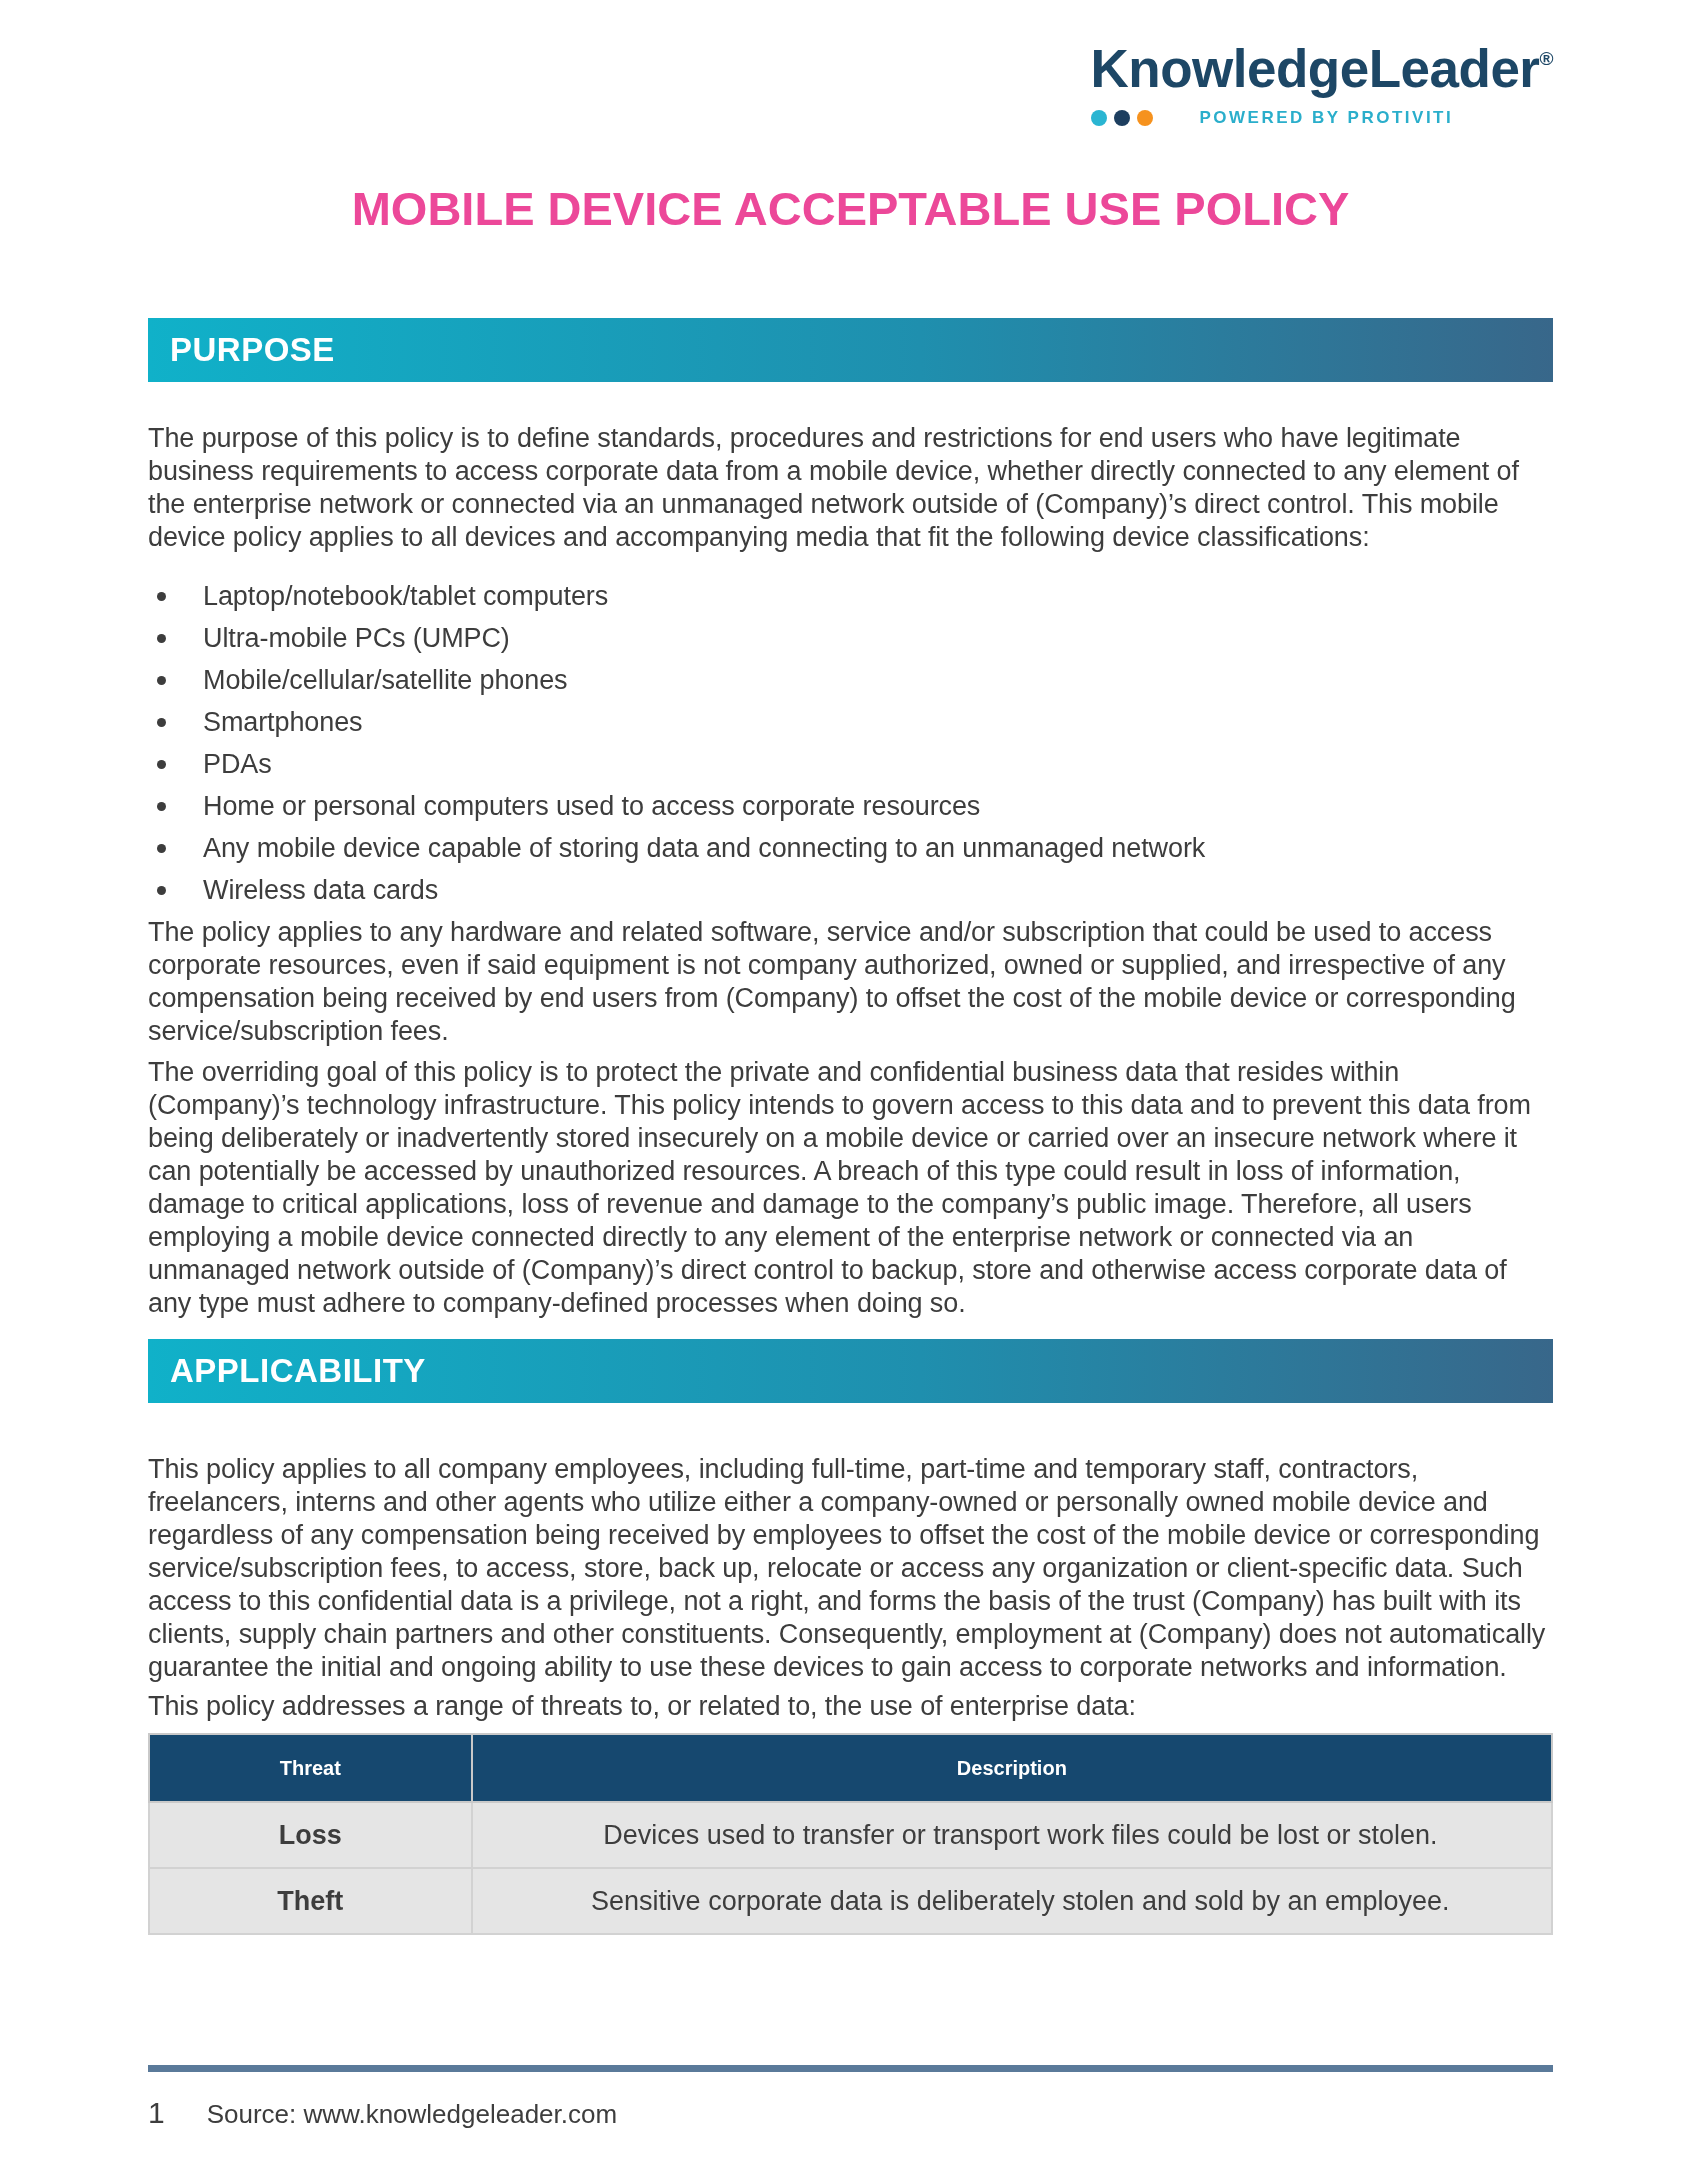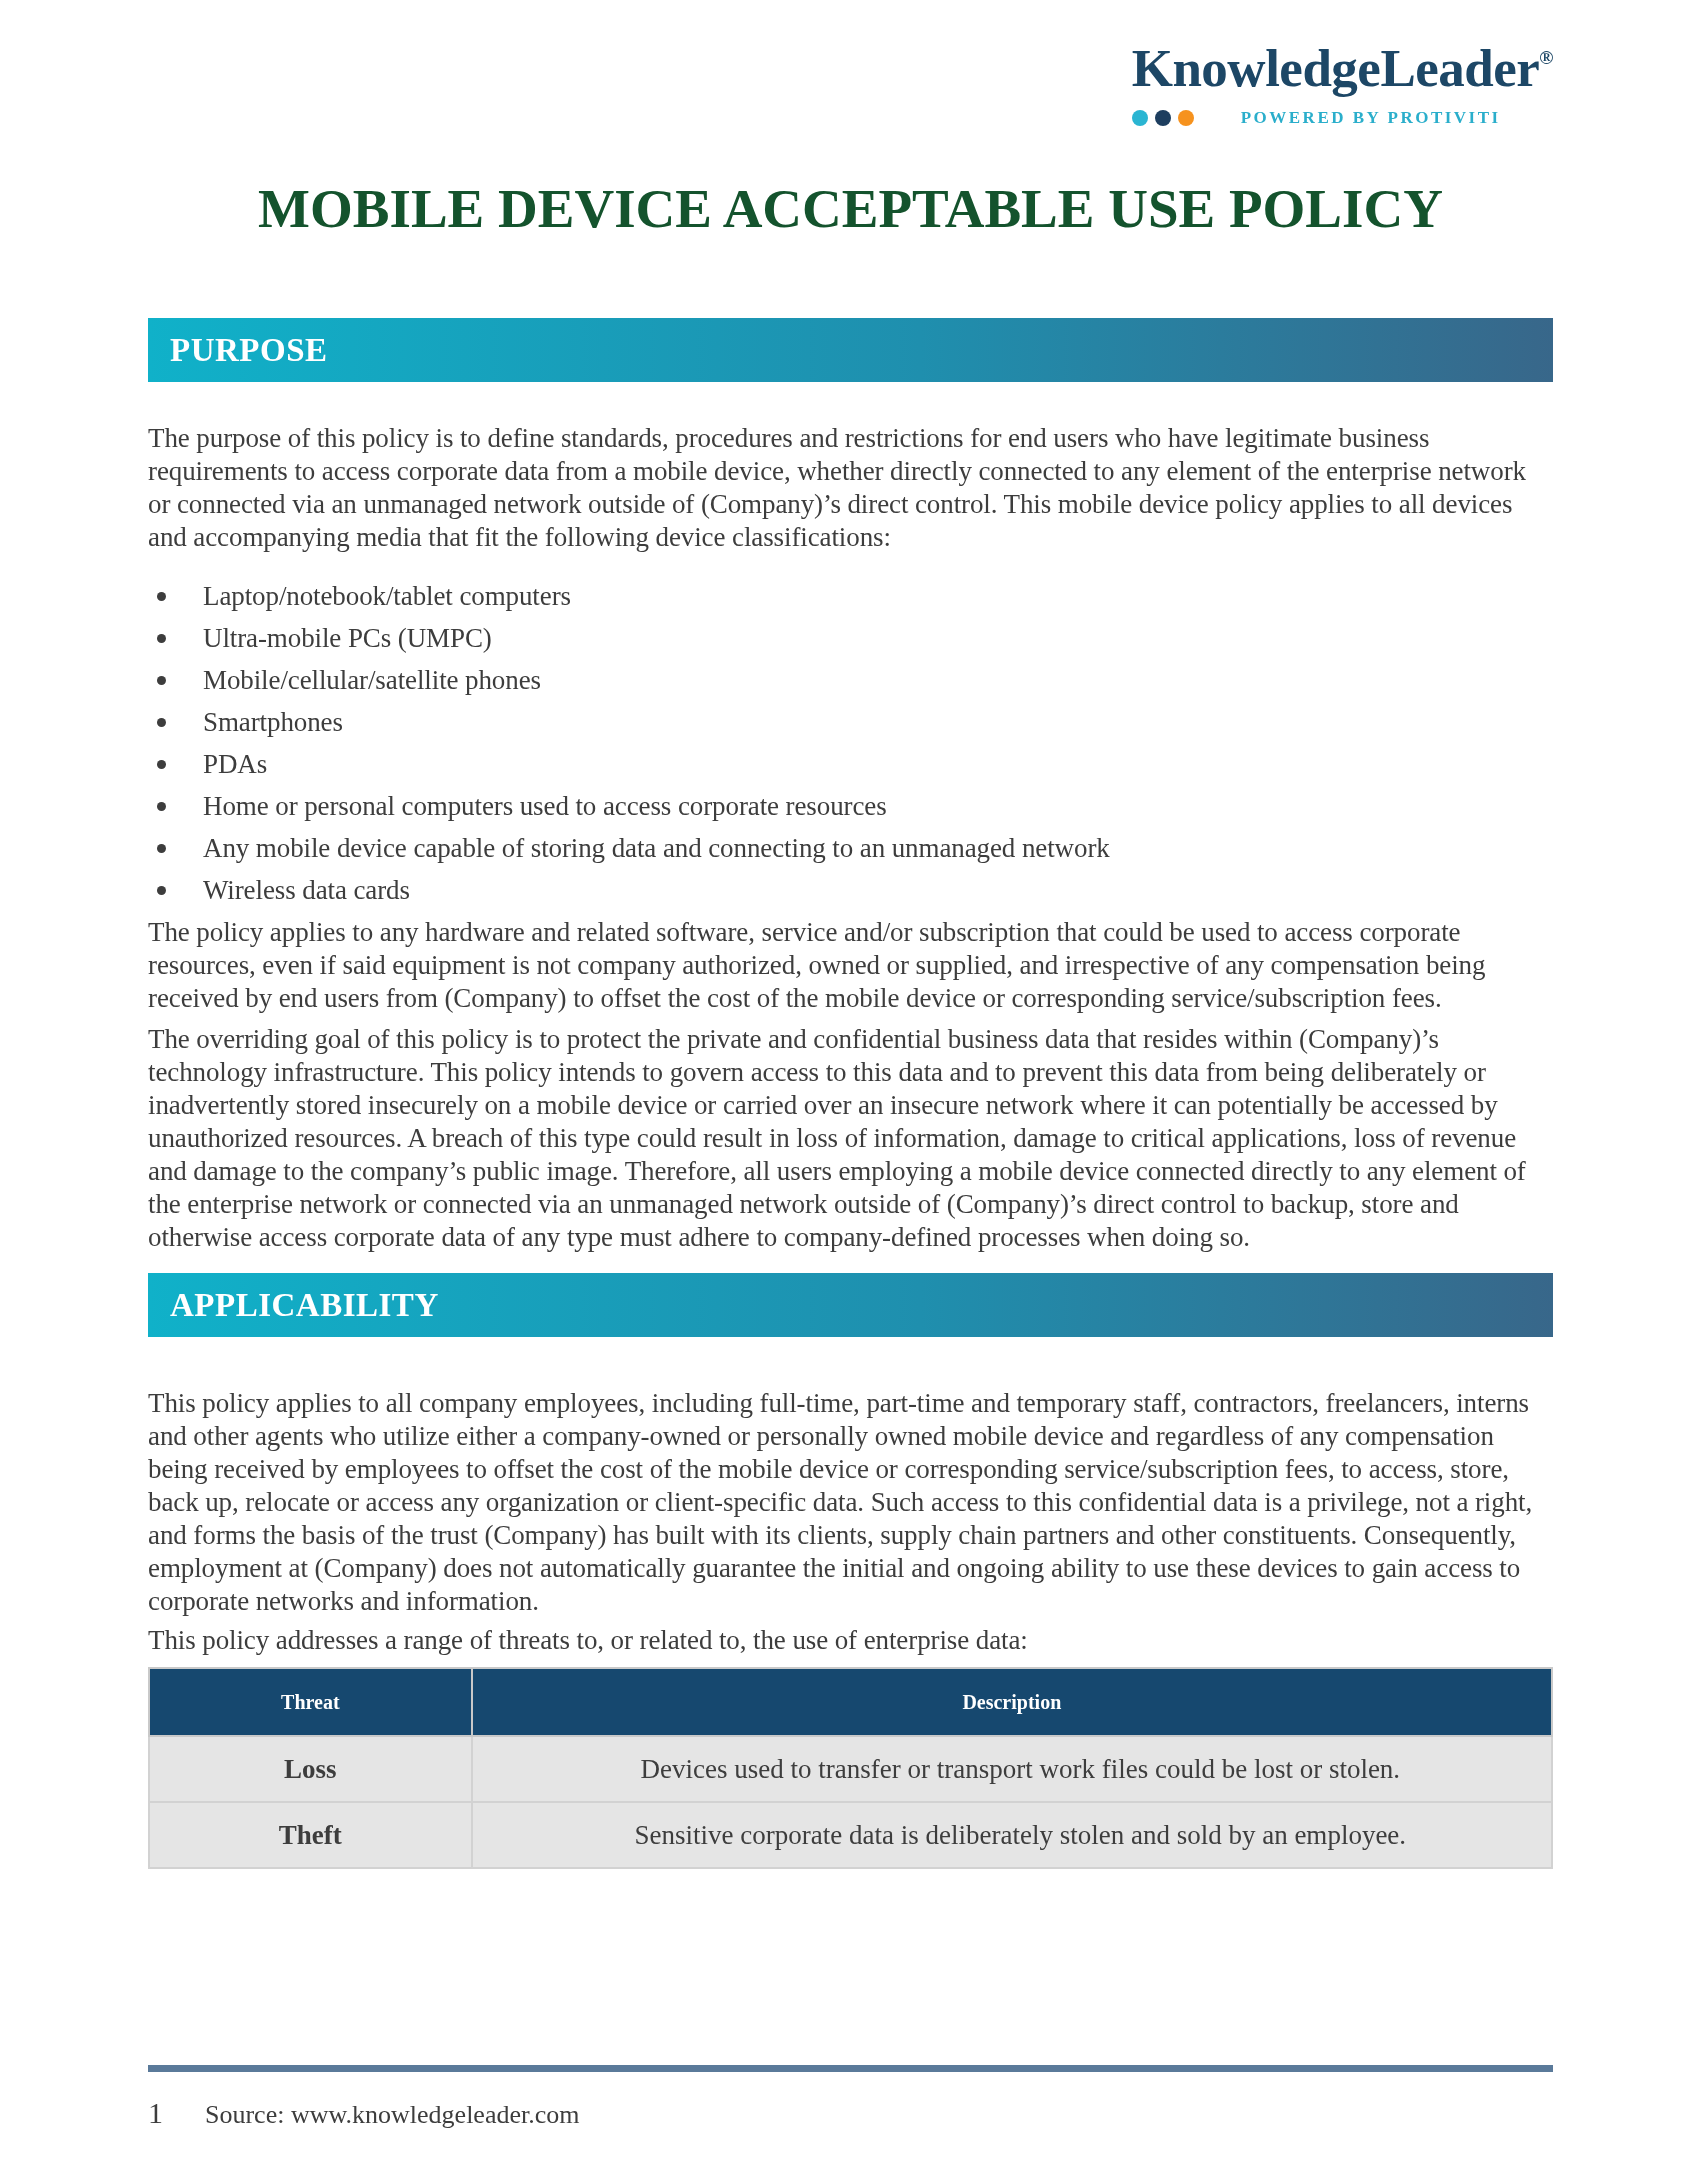--- a/index.html
+++ b/index.html
@@ -1,45 +1,45 @@
 <!DOCTYPE html>
 <html><head>
 <meta charset="utf-8">
 <style>
   html,body{margin:0;padding:0;background:#ffffff;}
   .page{
     position:relative;
     width:1700px;
     height:2167px;
     background:#ffffff;
-    font-family:Liberation Serif, serif;
+    font-family:Liberation Sans, sans-serif;
     color:#3d3d3d;
     overflow:hidden;
   }
   .content{padding:0 147px 0 148px;}
 
   
   .logo-block{position:absolute;top:42px;right:147px;text-align:left;}
   .logo-wordmark{font-size:53px;font-weight:700;color:#1d4766;letter-spacing:-0.5px;line-height:1;white-space:nowrap;}
   .logo-reg{font-size:19px;vertical-align:22px;font-weight:700;}
   .logo-sub{display:flex;align-items:center;margin-top:13px;}
   .logo-dot{width:16px;height:16px;border-radius:50%;margin-right:7px;flex:0 0 auto;}
   .dot-teal{background:#2ab5d2;}
   .dot-navy{background:#1d3e5f;}
   .dot-orange{background:#f6921e;}
   .logo-tagline{margin-left:40px;font-size:17px;font-weight:700;letter-spacing:2.5px;color:#2aaecb;white-space:nowrap;}
 
   
   .doc-title{
     margin:180px 0 0 0;
     text-align:center;
-    font-size:55px;
+    font-size:47px;
     line-height:58px;
     font-weight:700;
-    color:#14532d;
+    color:#ec4899;
     letter-spacing:0px;
   }
 
   
   .section-banner{
     margin-top:80px;
     height:64px;
     display:flex;
     align-items:center;
     background:linear-gradient(90deg,#10b1c9 0%,#1f8fae 55%,#38678a 100%);

